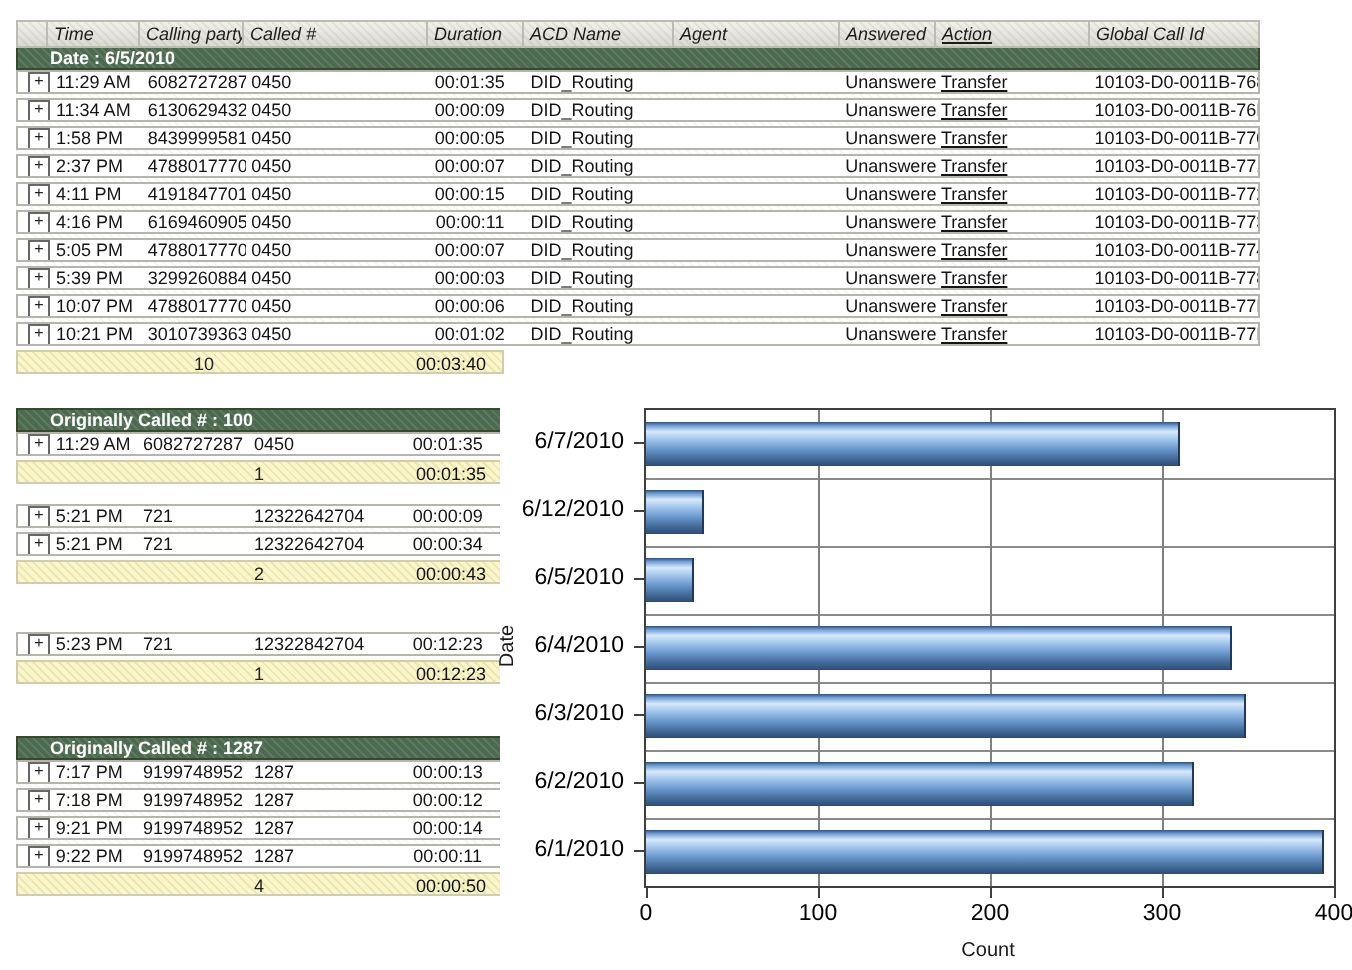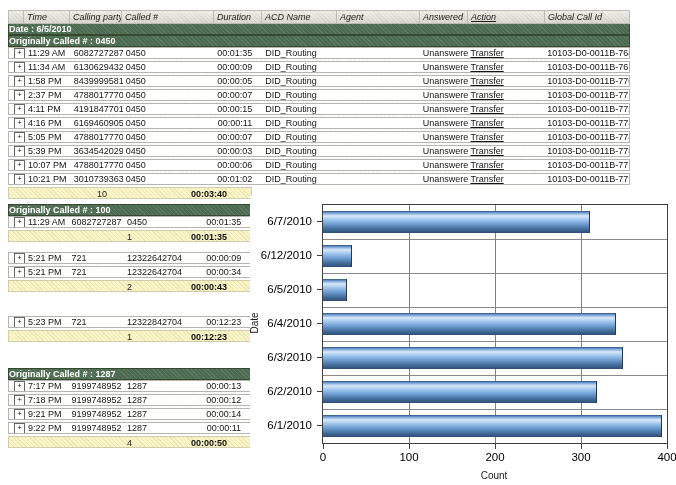--- a/index.html
+++ b/index.html
@@ -18,39 +18,39 @@
   .hcell:first-child{border-left:1px solid #bdbcb2;}
   
   .c0{width:16px;}.c1{width:46px;}.c2{width:52px;}.c3{width:92px;}.c4{width:48px;}
   .c5{width:75px;}.c6{width:83px;}.c7{width:48px;}.c8{width:77px;text-decoration:underline;}.c9{width:85px;}
   
   .m0{width:16px;}.m1{width:44px;}.m2{width:56px;}.m3{width:80px;}.m4{width:48px;}
 
   .gbar{box-sizing:border-box;height:12px;
         background:repeating-linear-gradient(45deg,rgba(255,255,255,0.10) 0 1px,transparent 1px 3px),#4b6a4f;
         border:1px solid #35492f;color:#fff;
-        font:bold 9px/10px "Liberation Sans",sans-serif;padding-left:0;white-space:nowrap;}
+        font:bold 9px/10px "Liberation Sans",sans-serif;padding-left:16px;white-space:nowrap;}
   .gbar.datebar{margin-top:-1px;}
   .gbar.group{margin-top:0px;}
 
   .rows{background:repeating-linear-gradient(45deg,rgba(0,0,0,0.03) 0 1px,transparent 1px 3px);}
   .trow{box-sizing:border-box;display:flex;height:12px;margin-bottom:2px;background:#fff;
         border:1px solid #b6b5ad;font:9px/10px "Liberation Sans",sans-serif;color:#141414;}
   .cell{box-sizing:border-box;padding-left:3px;overflow:hidden;white-space:nowrap;}
   .cell.right{text-align:right;padding-right:10px;}
   .plusbox{display:inline-block;width:9px;height:9px;margin:0px 0 0 2px;border:1px solid #666;
            background:#fff;font:8px/8px "Liberation Sans",sans-serif;color:#222;
            text-align:center;vertical-align:top;}
 
   .srow{box-sizing:border-box;position:relative;width:244px;height:12px;margin-top:2px;
         background:repeating-linear-gradient(45deg,rgba(175,165,85,0.20) 0 1px,transparent 1px 3px),#fbf6c9;
         border:1px solid #cfcdab;font:9px/10px "Liberation Sans",sans-serif;color:#222;}
   .s-count{position:absolute;top:1px;left:118px;}
   .srow.topsum .s-count{left:88px;}
-  .s-dur{position:absolute;top:1px;right:24px;font-weight:bold;color:#101010;}
+  .s-dur{position:absolute;top:1px;right:8px;font-weight:normal;color:#101010;}
 
   .mgroup{position:absolute;left:8px;width:244px;}
 
   
   .chart{position:absolute;left:250px;top:196px;width:426px;height:289px;background:#fff;}
   .plot{position:absolute;left:72px;top:8px;width:344px;height:238px;
         border:1px solid #3f3f3f;background:#fff;}
   .vgrid{position:absolute;top:0;bottom:0;width:1px;background:#808080;}
   .hgrid{position:absolute;left:0;right:0;height:1px;background:#8a8a8a;}
   .bar{position:absolute;left:0;height:22px;
@@ -79,21 +79,20 @@
         <div class="hcell c2">Calling party #</div>
         <div class="hcell c3">Called #</div>
         <div class="hcell c4">Duration</div>
         <div class="hcell c5">ACD Name</div>
         <div class="hcell c6">Agent</div>
         <div class="hcell c7">Answered</div>
         <div class="hcell c8">Action</div>
         <div class="hcell c9">Global Call Id</div>
       </div>
     <div class="gbar datebar">Date : 6/5/2010</div>
-    <div class="gbar group">Originally Called # : 0450</div>
     <div class="rows" id="mainrows">
         <div class="trow">
     <div class="cell c0"><span class="plusbox">+</span></div>
     <div class="cell c1">11:29 AM</div>
     <div class="cell c2">6082727287</div>
     <div class="cell c3">0450</div>
     <div class="cell c4 right">00:01:35</div>
     <div class="cell c5">DID_Routing</div>
     <div class="cell c6"></div>
     <div class="cell c7">Unanswered</div>
@@ -168,21 +167,21 @@
     <div class="cell c4 right">00:00:07</div>
     <div class="cell c5">DID_Routing</div>
     <div class="cell c6"></div>
     <div class="cell c7">Unanswered</div>
     <div class="cell c8">Transfer</div>
     <div class="cell c9">10103-D0-0011B-774</div>
   </div>
         <div class="trow">
     <div class="cell c0"><span class="plusbox">+</span></div>
     <div class="cell c1">5:39 PM</div>
-    <div class="cell c2">3634542029</div>
+    <div class="cell c2">3299260884</div>
     <div class="cell c3">0450</div>
     <div class="cell c4 right">00:00:03</div>
     <div class="cell c5">DID_Routing</div>
     <div class="cell c6"></div>
     <div class="cell c7">Unanswered</div>
     <div class="cell c8">Transfer</div>
     <div class="cell c9">10103-D0-0011B-778</div>
   </div>
         <div class="trow">
     <div class="cell c0"><span class="plusbox">+</span></div>

